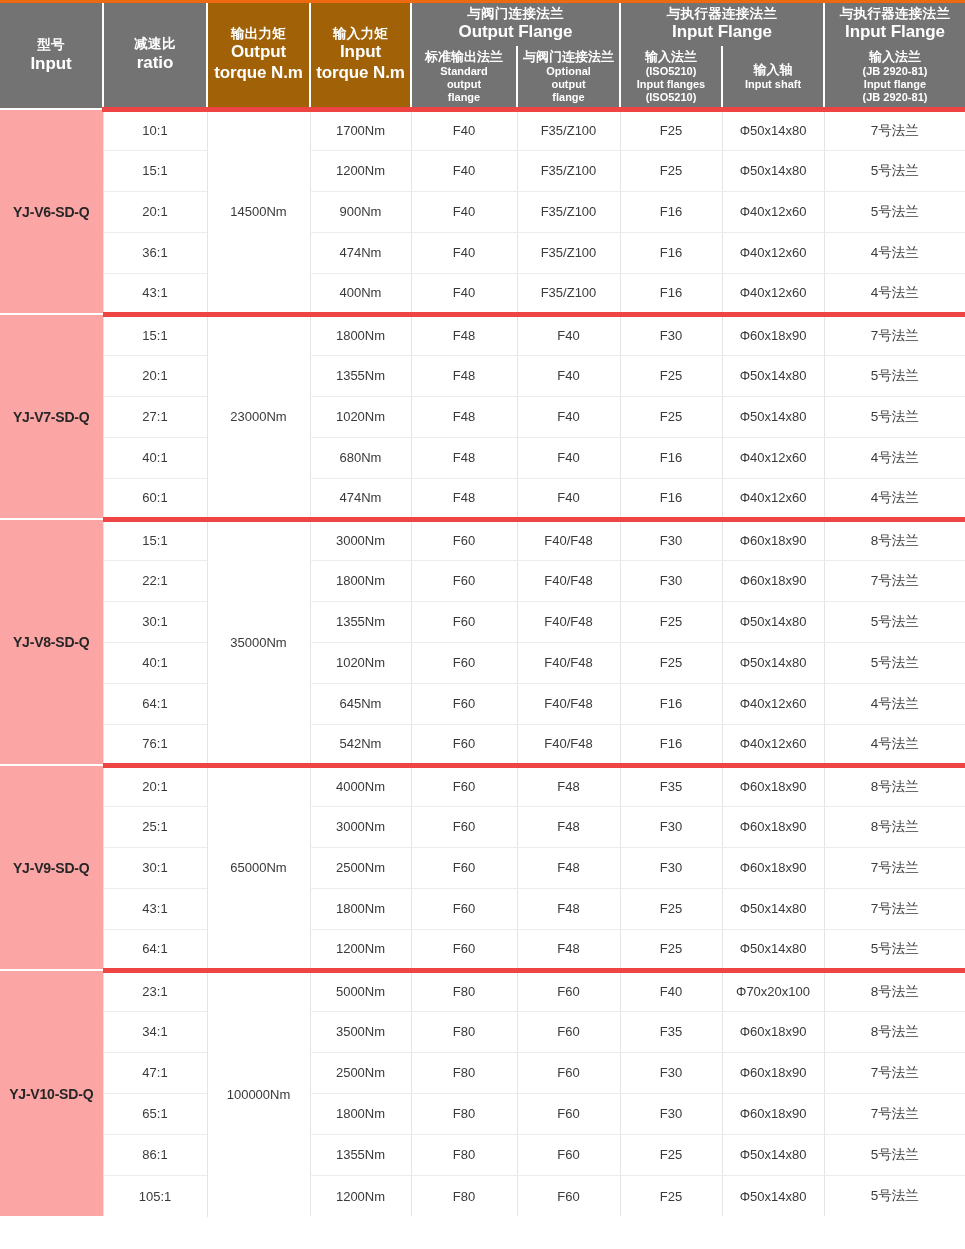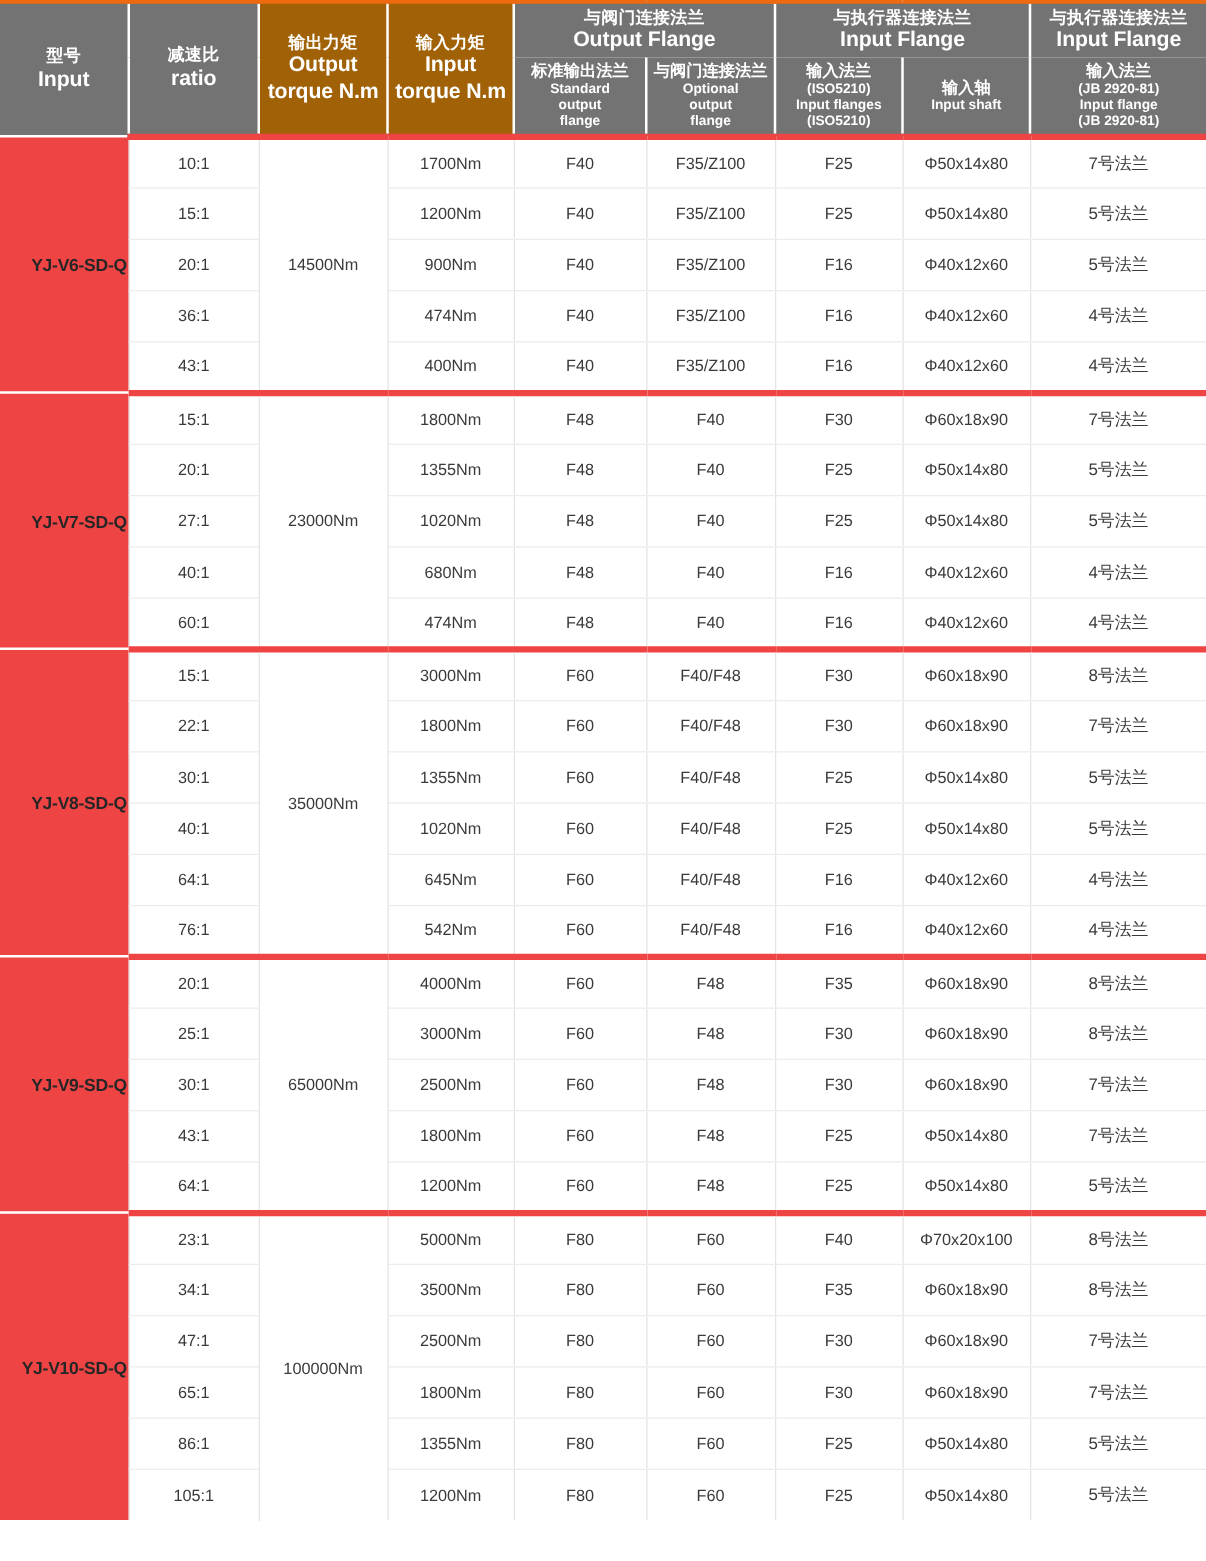--- a/index.html
+++ b/index.html
@@ -66,28 +66,27 @@
     color: #3a3a3a;
     font-size: 13px;
     text-align: center;
     vertical-align: middle;
     height: 41px;
     border-bottom: 1px solid #ececec;
     border-left: 1px solid #e4e4e4;
     padding: 2px 1px;
   }
   #spec-table tbody td.model {
-    background: #ef4444;
+    background: #fca5a5;
     color: #262626;
     font-weight: bold;
     font-size: 14px;
     border-left: none;
     border-bottom: 1px solid #ffffff;
     letter-spacing: -.2px;
-    text-align: right;
   }
   #spec-table tbody td.torque {
     border-bottom: 1px solid transparent;
   }
   #spec-table tbody td.cjk {
     font-size: 13.5px;
     margin-left: 16px;
   }
   #spec-table tbody tr.group-start td {
     border-top: 5px solid #ef4444;

